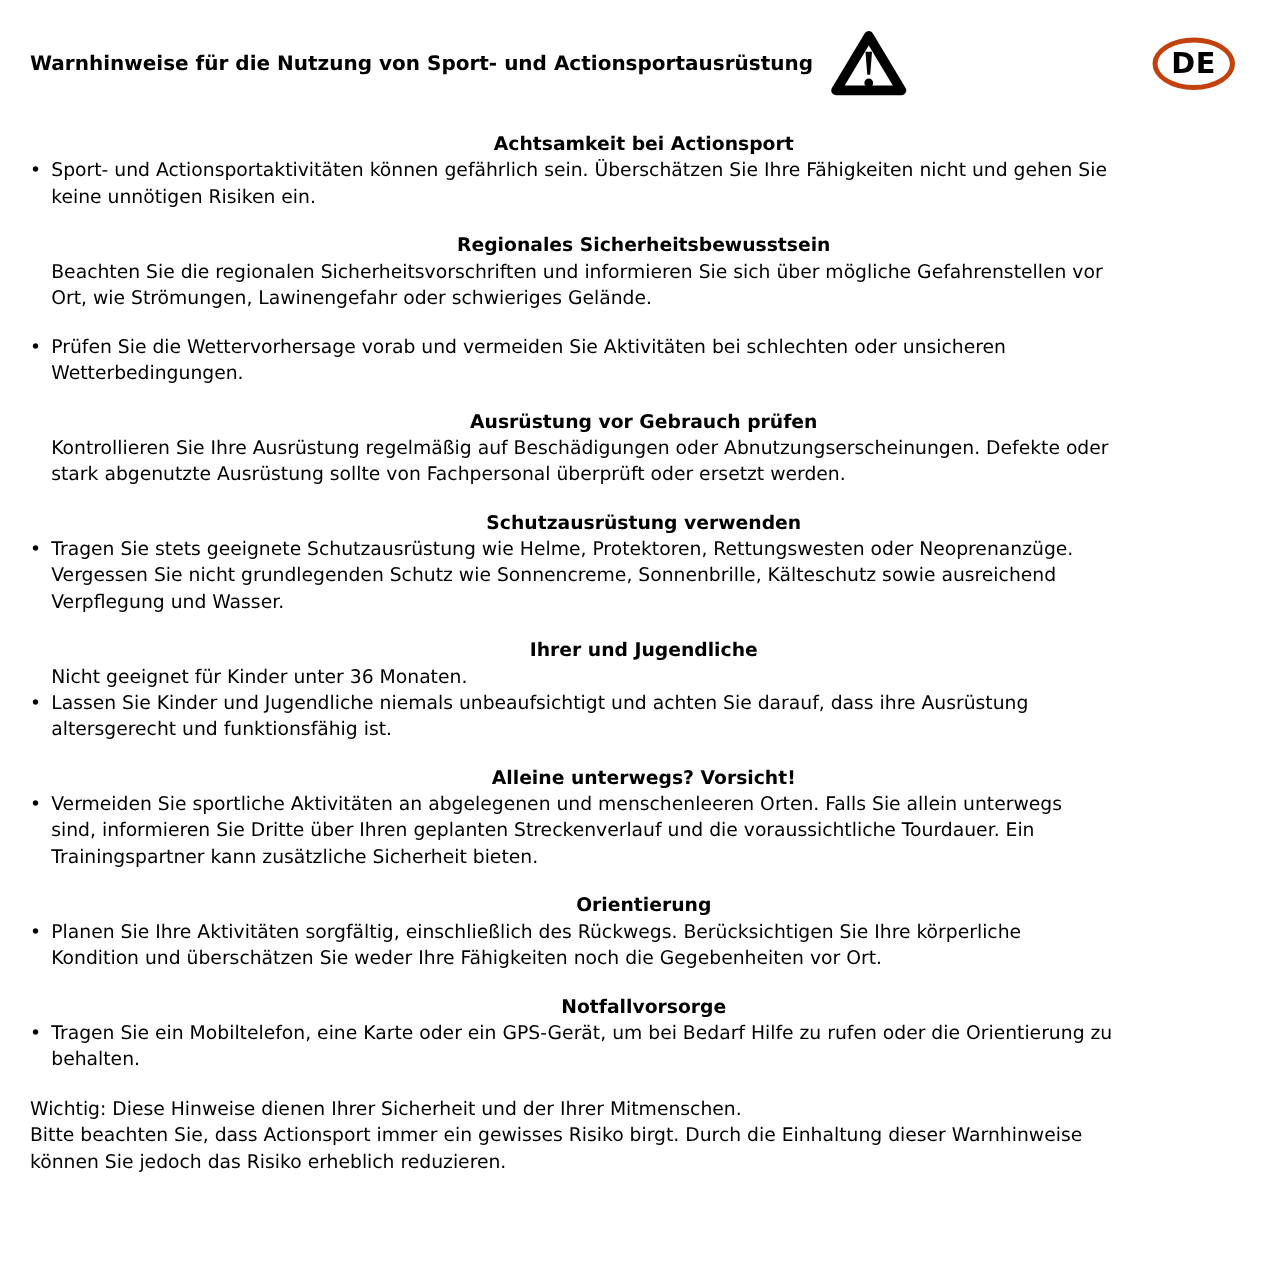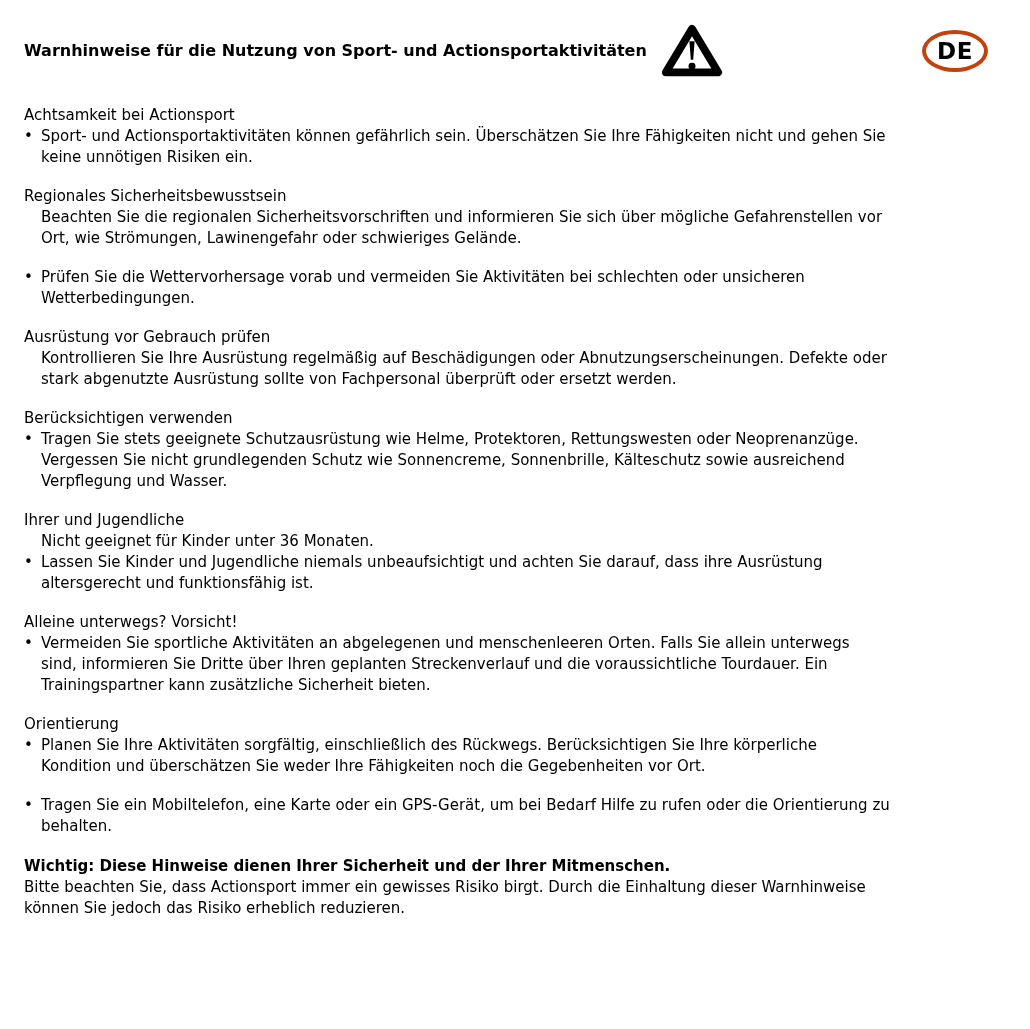--- a/index.html
+++ b/index.html
@@ -55,23 +55,24 @@
   }
   
   .content {
     margin-top: 25px;
   }
   .section {
     margin-bottom: 18px;
   }
   .heading {
     font-size: 15px;
-    font-weight: normal;
+    font-weight: bold;
     line-height: 21px;
     margin: 0;
+    text-align: center;
   }
   .item {
     position: relative;
     padding-left: 17px;
     font-size: 15px;
     line-height: 21px;
   }
   .item .bullet {
     position: absolute;
     left: 0;
@@ -80,35 +81,35 @@
   .item-text {
     white-space: pre-wrap;
   }
   
   .footer {
     margin-top: 19px;
     font-size: 15px;
     line-height: 21px;
   }
   .footer-bold {
-    font-weight: bold;
+    font-weight: normal;
     margin: 0;
   }
   .footer-text {
     margin: 0;
     white-space: pre-wrap;
   }
 </style>
 </head>
 <body>
 
 <div class="page">
 
   <header class="header">
-    <h1 class="doc-title">Warnhinweise für die Nutzung von Sport- und Actionsportaktivitäten</h1>
+    <h1 class="doc-title">Warnhinweise für die Nutzung von Sport- und Actionsportausrüstung</h1>
 
     <span class="warn-triangle">
       <svg viewBox="0 0 64 58" width="62" height="58" aria-hidden="true">
         <path d="M32 6 L59 51 L5 51 Z" fill="none" stroke="#000" stroke-width="8" stroke-linejoin="round"></path>
         <polygon points="29.3,19 34.7,19 33.2,38 30.8,38" fill="#000"></polygon>
         <circle cx="32" cy="44.8" r="3.6" fill="#000"></circle>
       </svg>
     </span>
 
     <span class="header-spacer"></span>
@@ -131,21 +132,21 @@
       <section class="section">
         <div class="item"><span class="bullet">•</span><span class="item-text">Prüfen Sie die Wettervorhersage vorab und vermeiden Sie Aktivitäten bei schlechten oder unsicheren
 Wetterbedingungen.</span></div>
       </section>
       <section class="section">
         <h2 class="heading">Ausrüstung vor Gebrauch prüfen</h2>
         <div class="item"><span class="item-text">Kontrollieren Sie Ihre Ausrüstung regelmäßig auf Beschädigungen oder Abnutzungserscheinungen. Defekte oder
 stark abgenutzte Ausrüstung sollte von Fachpersonal überprüft oder ersetzt werden.</span></div>
       </section>
       <section class="section">
-        <h2 class="heading">Berücksichtigen verwenden</h2>
+        <h2 class="heading">Schutzausrüstung verwenden</h2>
         <div class="item"><span class="bullet">•</span><span class="item-text">Tragen Sie stets geeignete Schutzausrüstung wie Helme, Protektoren, Rettungswesten oder Neoprenanzüge.
 Vergessen Sie nicht grundlegenden Schutz wie Sonnencreme, Sonnenbrille, Kälteschutz sowie ausreichend
 Verpflegung und Wasser.</span></div>
       </section>
       <section class="section">
         <h2 class="heading">Ihrer und Jugendliche</h2>
         <div class="item"><span class="item-text">Nicht geeignet für Kinder unter 36 Monaten.</span></div>
         <div class="item"><span class="bullet">•</span><span class="item-text">Lassen Sie Kinder und Jugendliche niemals unbeaufsichtigt und achten Sie darauf, dass ihre Ausrüstung
 altersgerecht und funktionsfähig ist.</span></div>
       </section>
@@ -154,20 +155,21 @@
         <div class="item"><span class="bullet">•</span><span class="item-text">Vermeiden Sie sportliche Aktivitäten an abgelegenen und menschenleeren Orten. Falls Sie allein unterwegs
 sind, informieren Sie Dritte über Ihren geplanten Streckenverlauf und die voraussichtliche Tourdauer. Ein
 Trainingspartner kann zusätzliche Sicherheit bieten.</span></div>
       </section>
       <section class="section">
         <h2 class="heading">Orientierung</h2>
         <div class="item"><span class="bullet">•</span><span class="item-text">Planen Sie Ihre Aktivitäten sorgfältig, einschließlich des Rückwegs. Berücksichtigen Sie Ihre körperliche
 Kondition und überschätzen Sie weder Ihre Fähigkeiten noch die Gegebenheiten vor Ort.</span></div>
       </section>
       <section class="section">
+        <h2 class="heading">Notfallvorsorge</h2>
         <div class="item"><span class="bullet">•</span><span class="item-text">Tragen Sie ein Mobiltelefon, eine Karte oder ein GPS-Gerät, um bei Bedarf Hilfe zu rufen oder die Orientierung zu
 behalten.</span></div>
       </section>
     </main>
 
   <footer class="footer">
     <p class="footer-bold">Wichtig: Diese Hinweise dienen Ihrer Sicherheit und der Ihrer Mitmenschen.</p>
     <p class="footer-text">Bitte beachten Sie, dass Actionsport immer ein gewisses Risiko birgt. Durch die Einhaltung dieser Warnhinweise
 können Sie jedoch das Risiko erheblich reduzieren.</p>
   </footer>

